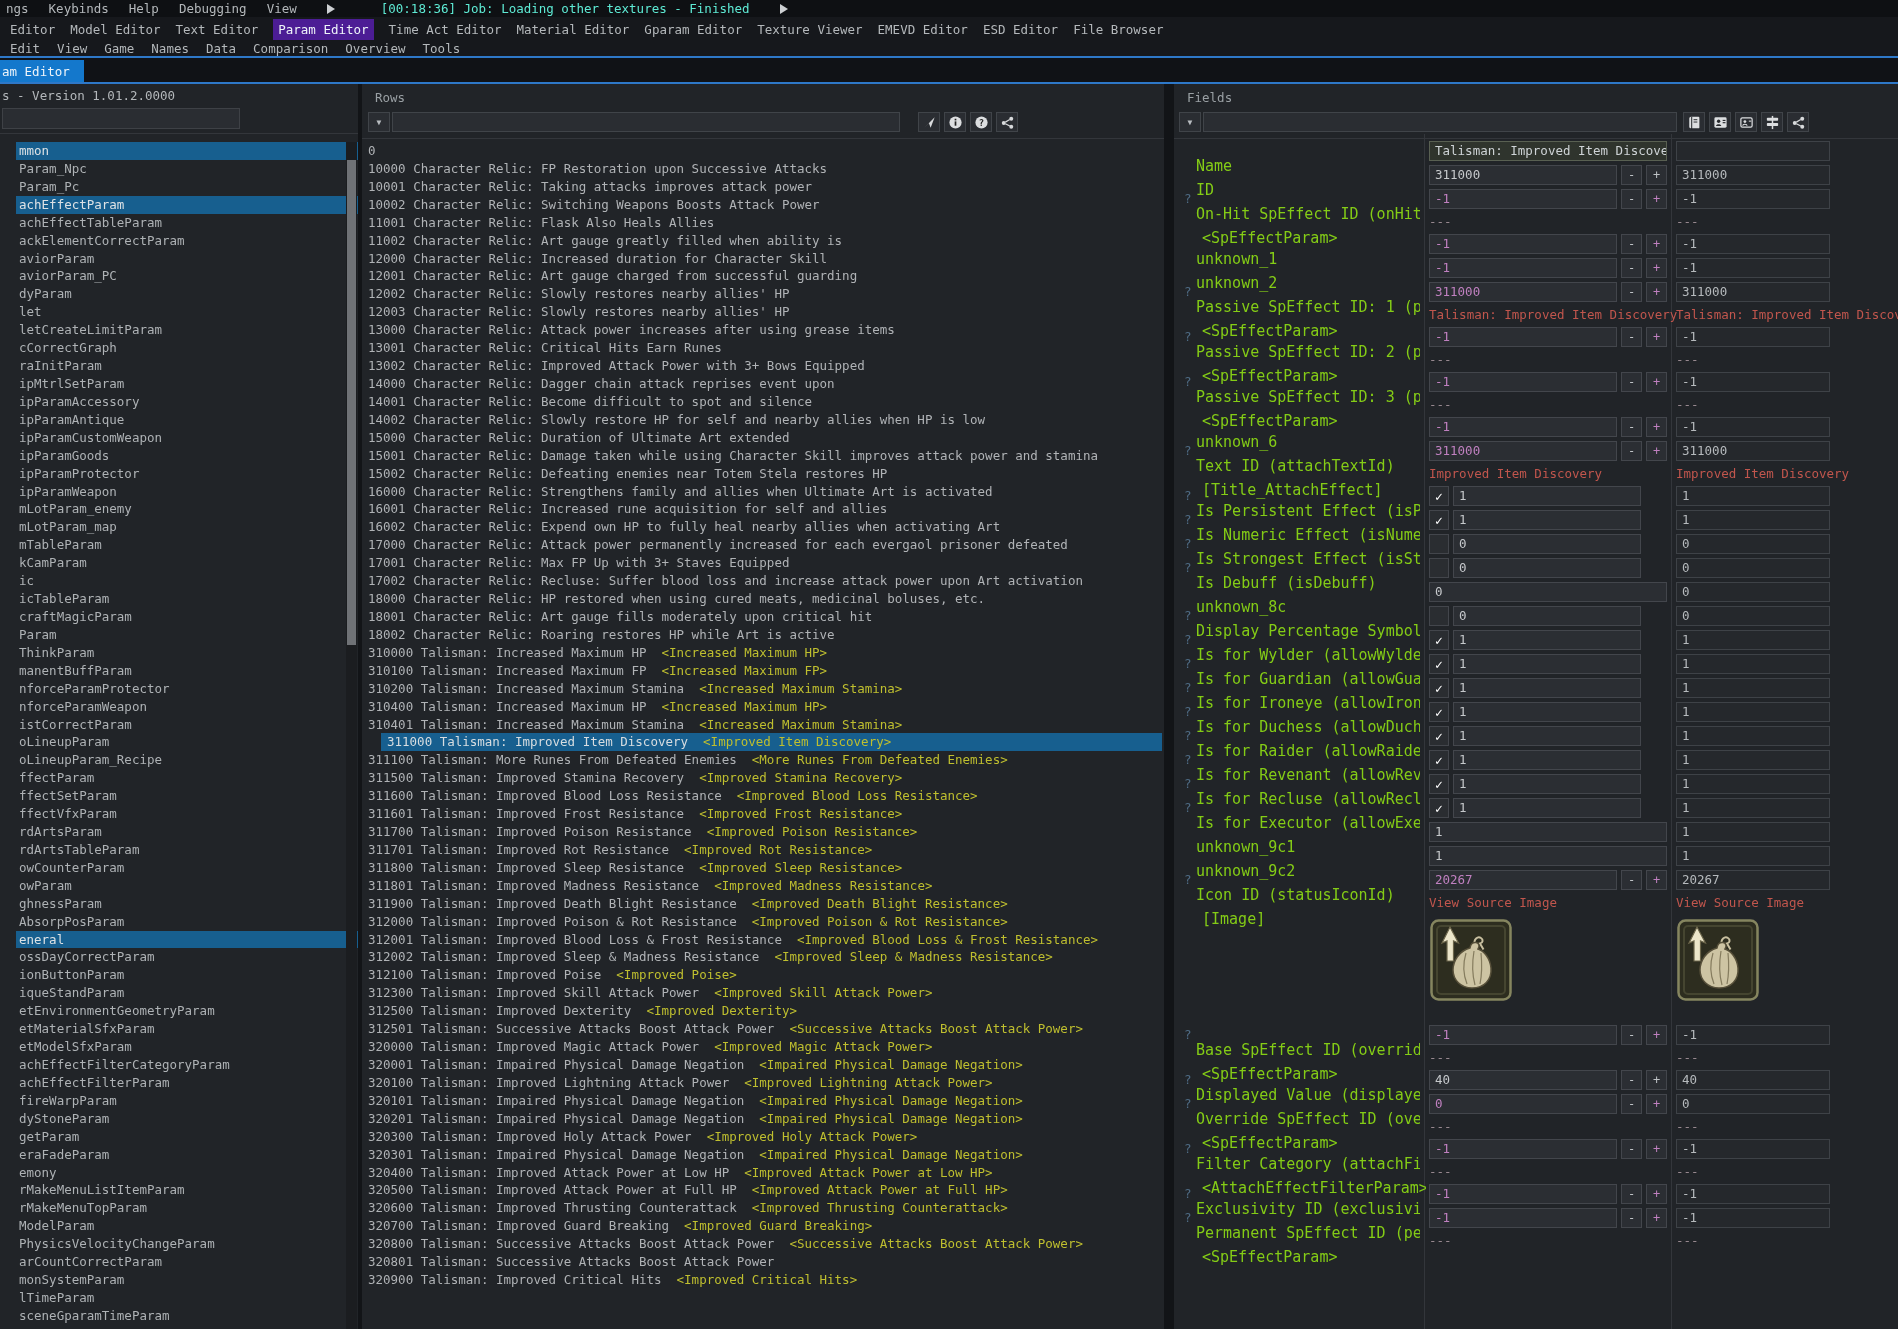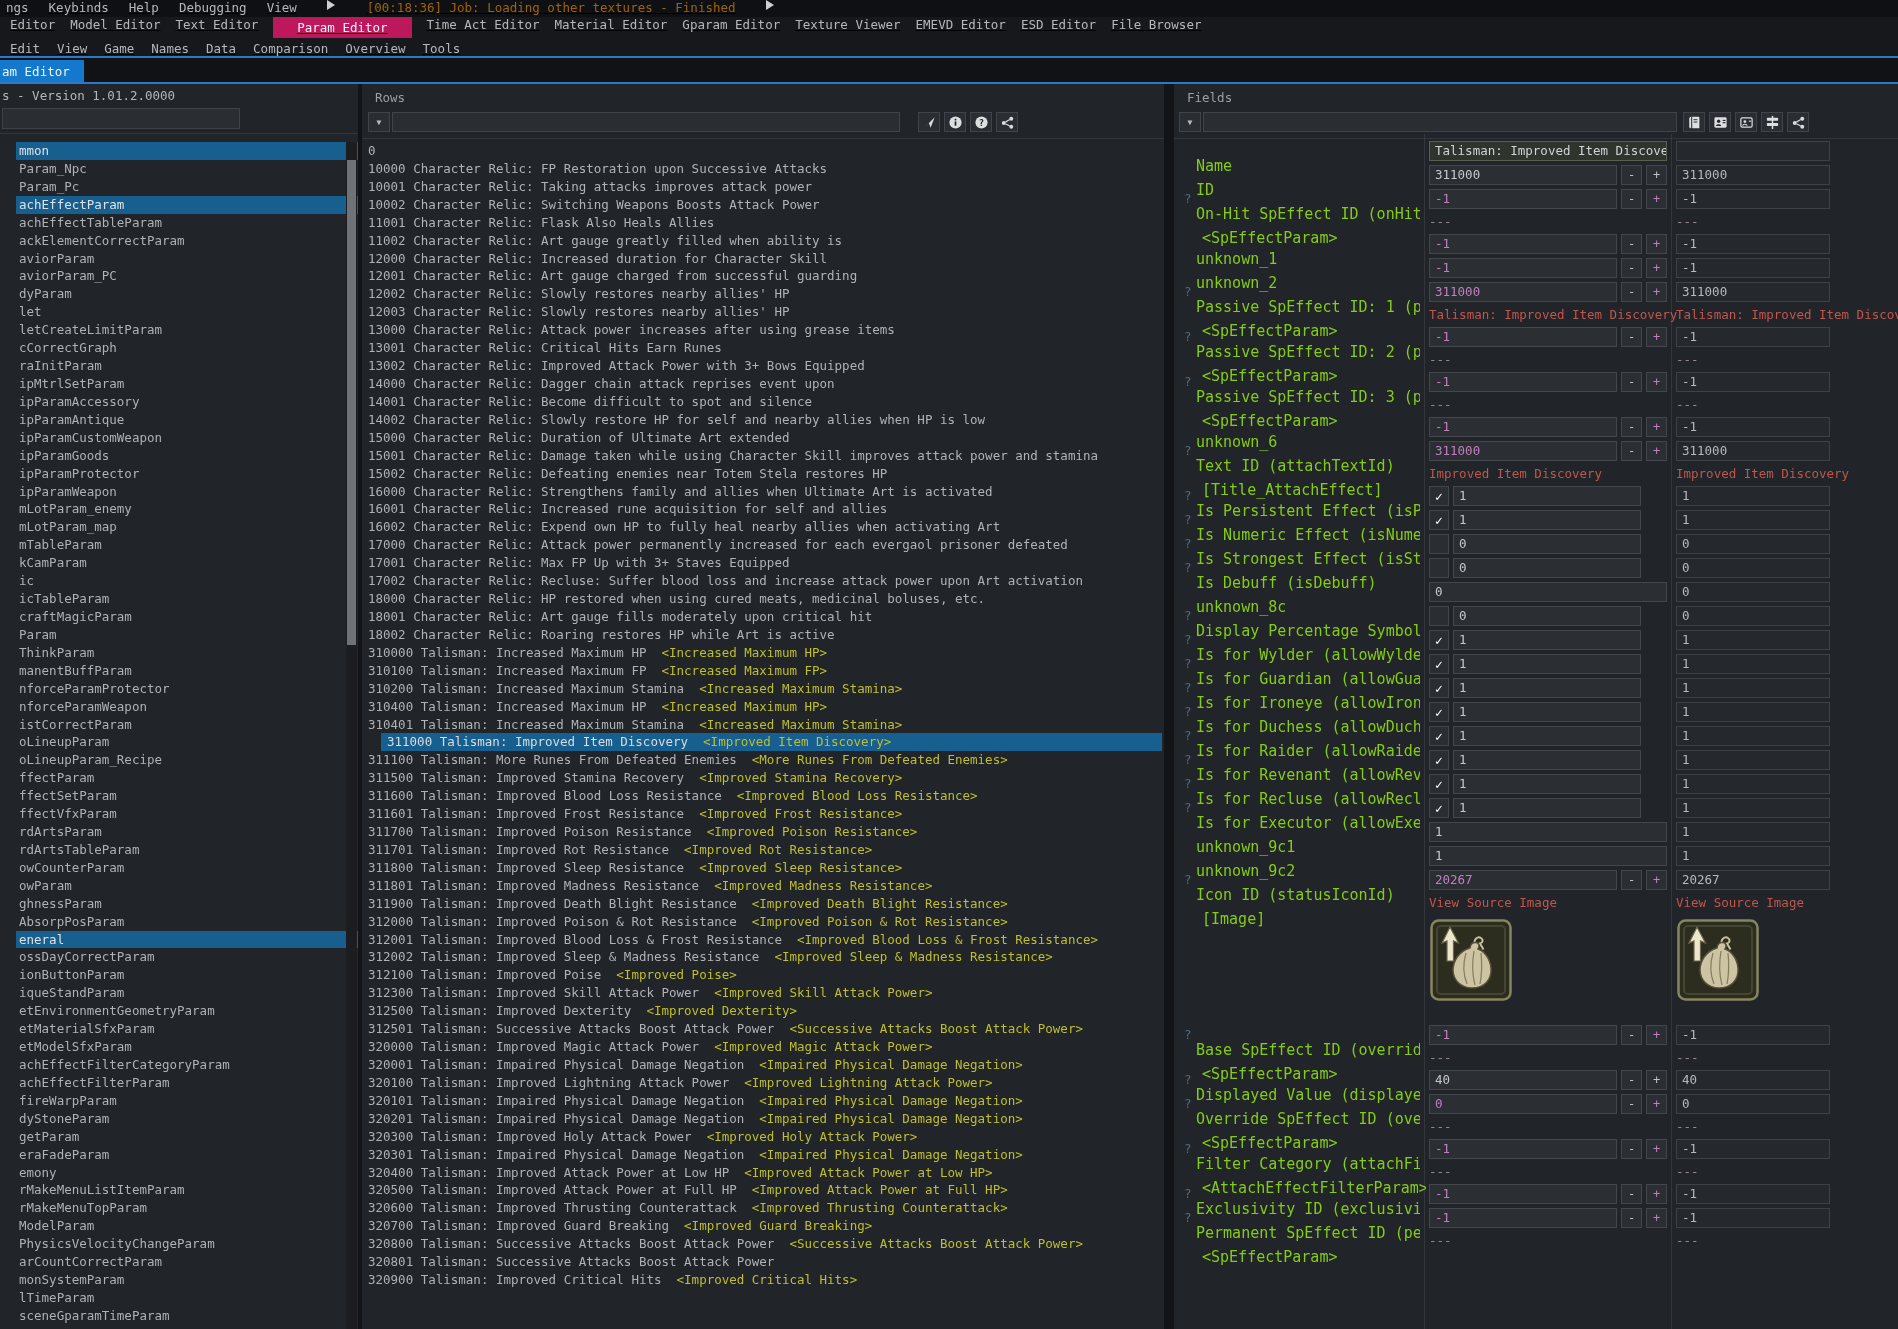--- a/index.html
+++ b/index.html
@@ -1,26 +1,26 @@
 <!DOCTYPE html>
 <html><head>
 <meta charset="utf-8">
 <style>
   html,body{margin:0;padding:0;background:#17191d;width:1898px;height:1329px;overflow:hidden;
     font-family:"DejaVu Sans Mono","Liberation Mono",monospace;-webkit-font-smoothing:antialiased;}
-  .bar{position:absolute;left:0;width:1898px;display:flex;align-items:flex-start;box-sizing:border-box;text-decoration:underline;}
+  .bar{position:absolute;left:0;width:1898px;display:flex;align-items:center;box-sizing:border-box;}
   #bar1{top:0;height:17px;background:#0e1013;padding-left:6px;gap:20px;}
   #bar2{top:17px;height:24px;background:#16181c;padding-left:10px;gap:15px;}
   #bar3{top:41px;height:15px;background:#16181c;padding-left:10px;gap:17px;}
   .blue-line{position:absolute;left:0;width:1898px;height:2px;background:#2e78c8;}
   #tabstrip{position:absolute;top:58px;left:0;width:1898px;height:40px;background:#101216;}
   .menu-item{color:#b4b8bb;font-size:12.5px;white-space:nowrap;cursor:default;}
-  .menu-item.active{background:#be185d;color:#eef4f9;padding:3px 24px;}
+  .menu-item.active{background:#4c1d95;color:#eef4f9;padding:3px 5px;}
   .play{width:0;height:0;border-top:5px solid transparent;border-bottom:5px solid transparent;border-left:8px solid #cdd0d3;margin-left:10px;}
-  .job{color:#a16207;font-size:12.5px;margin-left:12px;white-space:nowrap;}
+  .job{color:#5eead4;font-size:12.5px;margin-left:26px;white-space:nowrap;}
   #param-tab{position:absolute;left:0;top:2px;height:22px;background:#1478cc;color:#eef4f9;
     font-size:12.5px;display:flex;align-items:center;padding:0 14px 0 2px;white-space:nowrap;}
   .panel{position:absolute;top:84px;bottom:0;background:#212428;overflow:hidden;}
   #sidebar{left:0;width:358px;}
   #rows-panel{left:362px;width:802px;}
   #fields-panel{left:1174px;width:724px;}
   .panel-title{color:#9aa0a4;font-size:12.5px;position:absolute;top:6px;left:13px;}
   .search-row{position:absolute;top:26px;left:0;right:0;height:28px;border-bottom:1px solid #33363b;}
   .search-input{position:absolute;top:2px;height:20px;background:#2a2d32;border:1px solid #404449;box-sizing:border-box;}
   .dd-btn{position:absolute;top:2px;width:22px;height:20px;background:#2a2d32;border:1px solid #404449;box-sizing:border-box;

